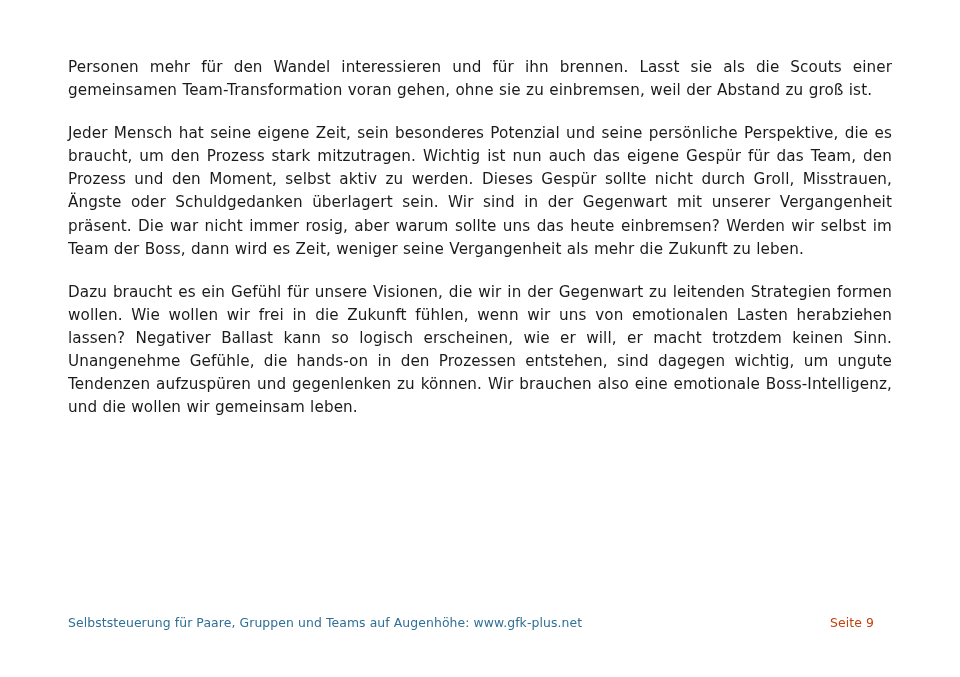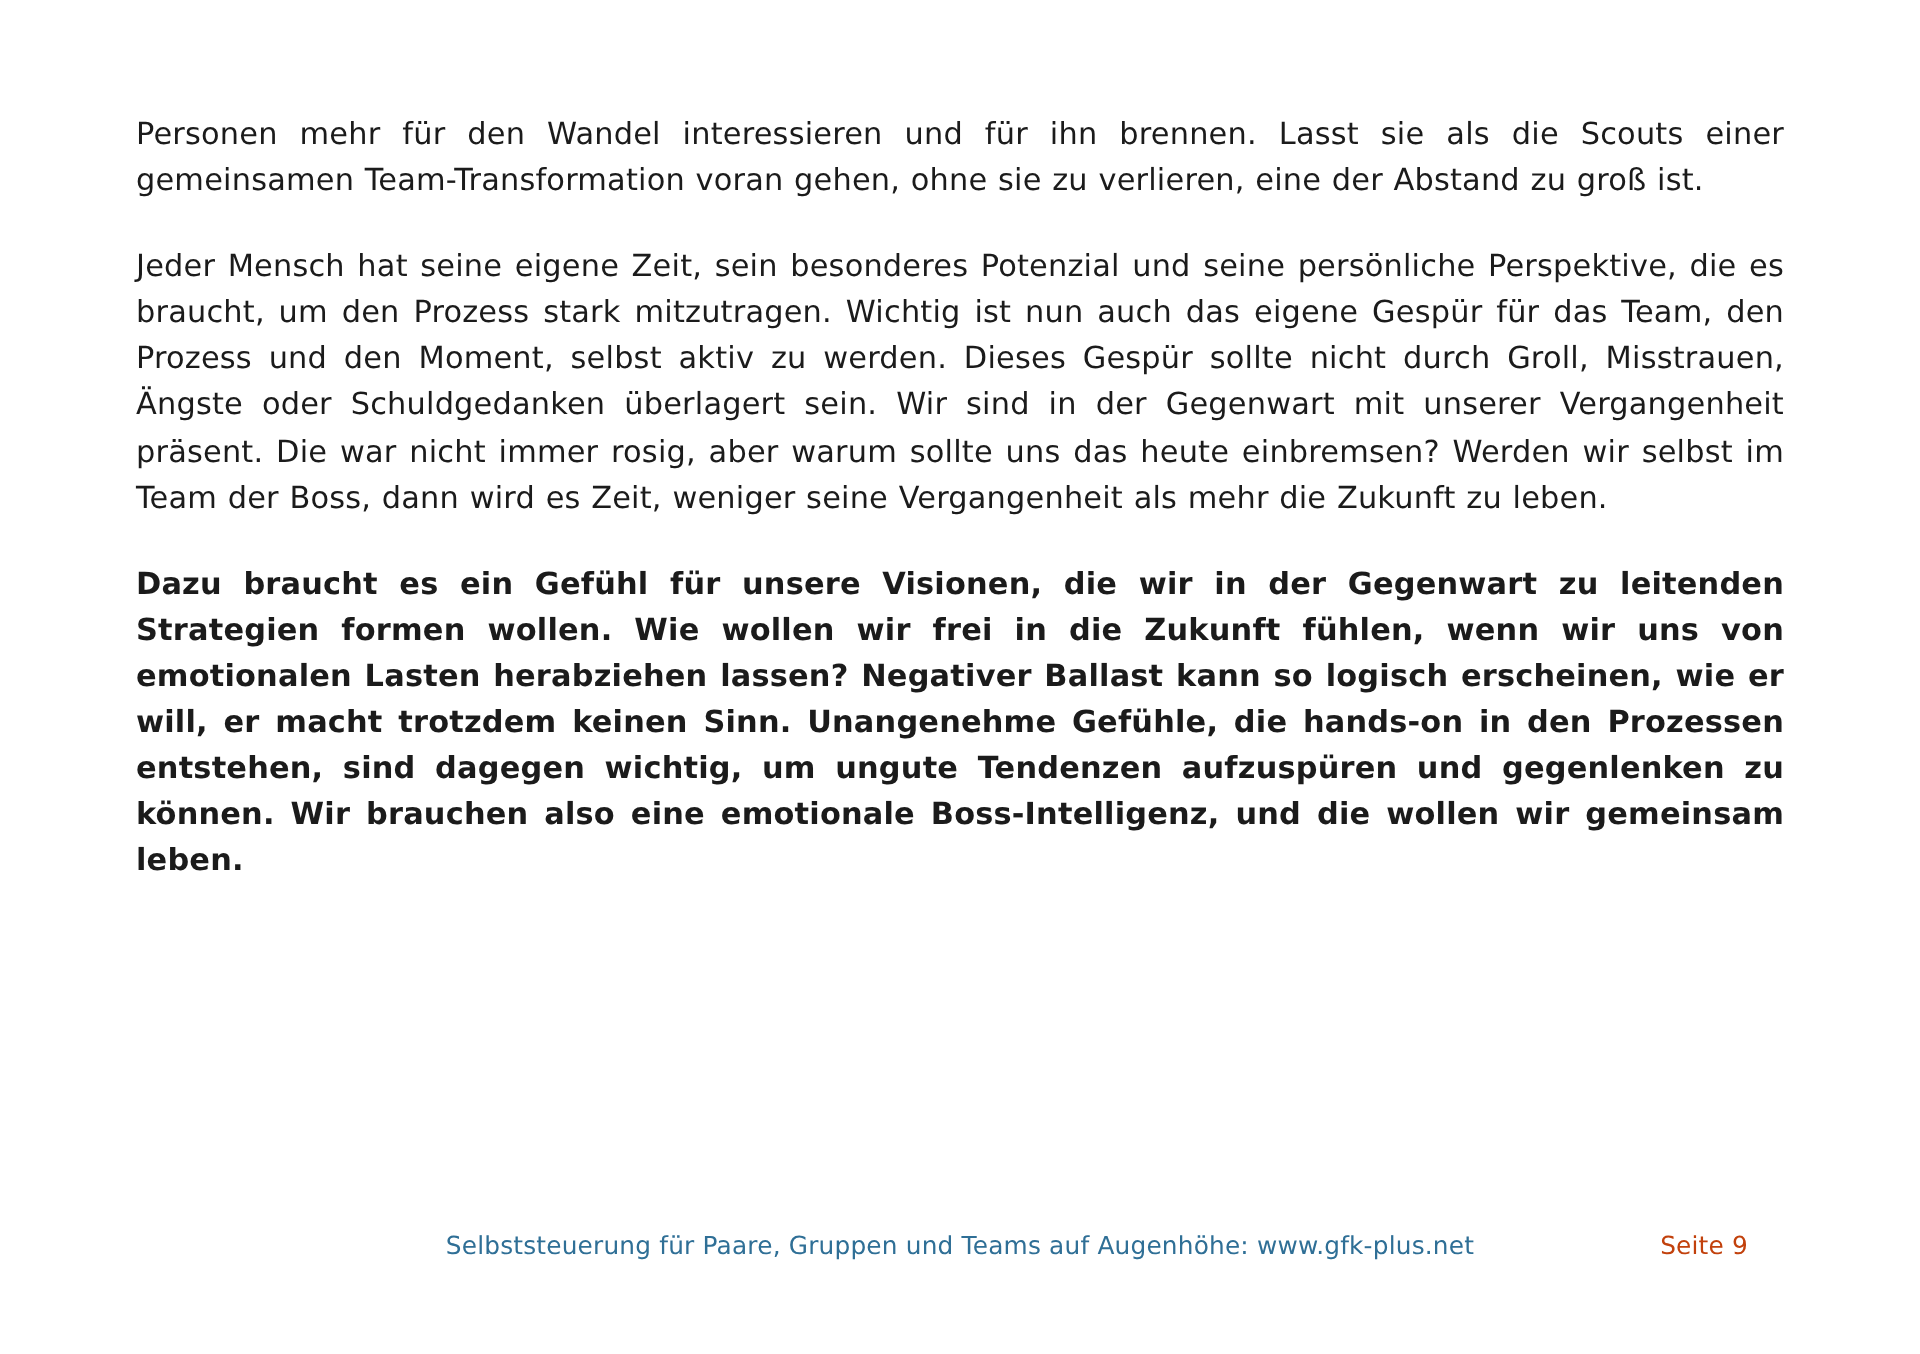--- a/index.html
+++ b/index.html
@@ -31,34 +31,32 @@
     line-height: 1.52;
     color: #1b1b1b;
     text-align: justify;
     letter-spacing: 0.1px;
     word-spacing: 0.4px;
     font-weight: 400;
     hyphens: manual;
   }
   .para:last-child {
     margin-bottom: 0;
-    font-weight: bold;
   }
   .footer {
     position: absolute;
     left: 68px;
     right: 68px;
     top: 615px;
     height: 20px;
   }
   .footer-center {
     position: absolute;
     left: 0;
     right: 0;
-    text-align: center;
     font-size: 12.4px;
     color: #2f6f96;
     font-family: "DejaVu Sans", sans-serif;
     letter-spacing: 0.1px;
   }
   .footer-center .url {
     color: #2f6f96;
   }
   .footer-page {
     position: absolute;
@@ -68,21 +66,21 @@
     color: #c2410c;
     letter-spacing: 0.1px;
   }
 </style>
 </head>
 <body>
 
 <div class="page">
 
   <div class="content">
-    <p class="para">Personen mehr für den Wandel interessieren und für ihn brennen. Lasst sie als die Scouts einer gemeinsamen Team-Transformation voran gehen, ohne sie zu verlieren, eine der Abstand zu groß ist.</p>
+    <p class="para">Personen mehr für den Wandel interessieren und für ihn brennen. Lasst sie als die Scouts einer gemeinsamen Team-Transformation voran gehen, ohne sie zu einbremsen, weil der Abstand zu groß ist.</p>
     <p class="para">Jeder Mensch hat seine eigene Zeit, sein besonderes Potenzial und seine persönliche Perspektive, die es braucht, um den Prozess stark mitzutragen. Wichtig ist nun auch das eigene Gespür für das Team, den Prozess und den Moment, selbst aktiv zu werden. Dieses Gespür sollte nicht durch Groll, Misstrauen, Ängste oder Schuldgedanken überlagert sein. Wir sind in der Gegenwart mit unserer Vergangenheit präsent. Die war nicht immer rosig, aber warum sollte uns das heute einbremsen? Werden wir selbst im Team der Boss, dann wird es Zeit, weniger seine Vergangenheit als mehr die Zukunft zu leben.</p>
     <p class="para">Dazu braucht es ein Gefühl für unsere Visionen, die wir in der Gegenwart zu leitenden Strategien formen wollen. Wie wollen wir frei in die Zukunft fühlen, wenn wir uns von emotionalen Lasten herabziehen lassen? Negativer Ballast kann so logisch erscheinen, wie er will, er macht trotzdem keinen Sinn. Unangenehme Gefühle, die hands-on in den Prozessen entstehen, sind dagegen wichtig, um ungute Tendenzen aufzuspüren und gegenlenken zu können. Wir brauchen also eine emotionale Boss-Intelligenz, und die wollen wir gemeinsam leben.</p>
   </div>
 
   <div class="footer">
     <div class="footer-center">
       <span>Selbststeuerung für Paare, Gruppen und Teams auf Augenhöhe:</span>
       <span class="url">www.gfk-plus.net</span>
     </div>
     <div class="footer-page">Seite 9</div>

